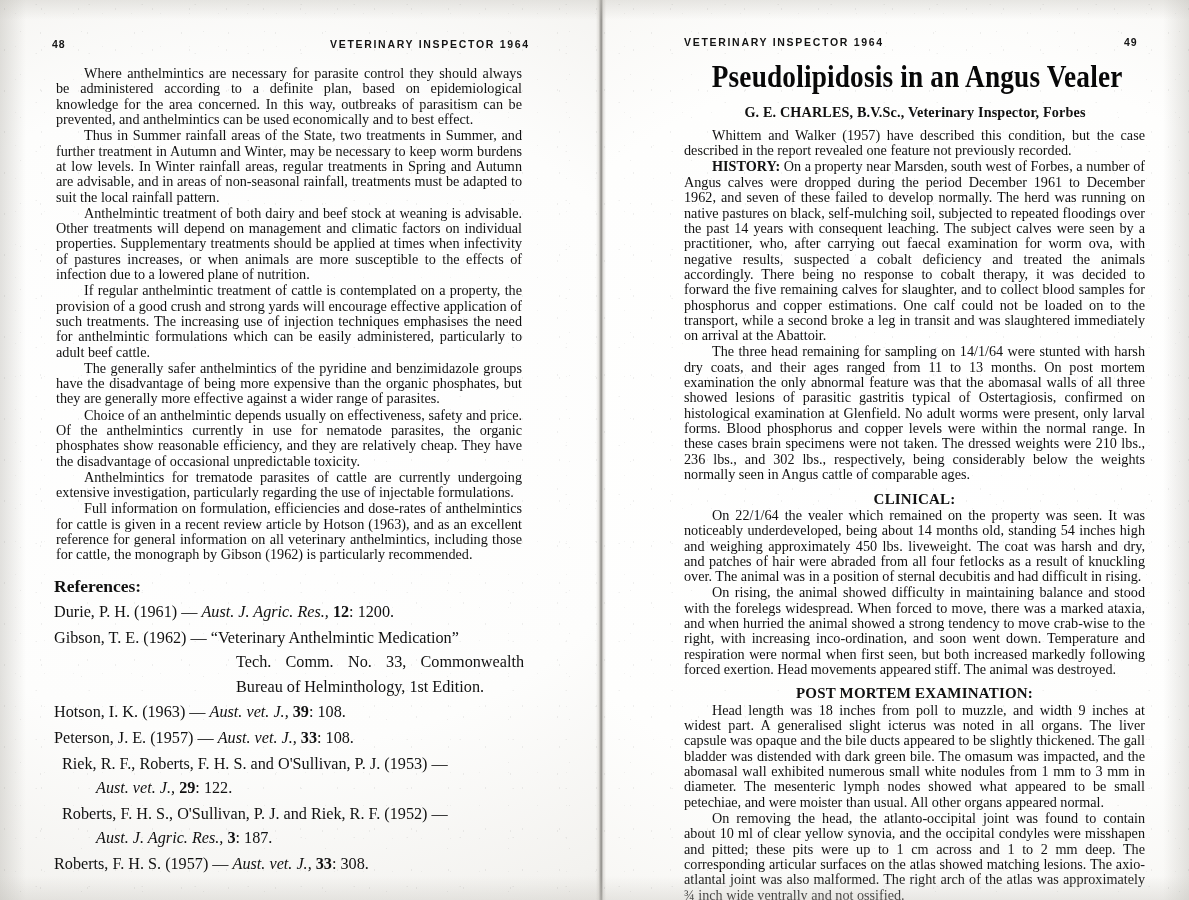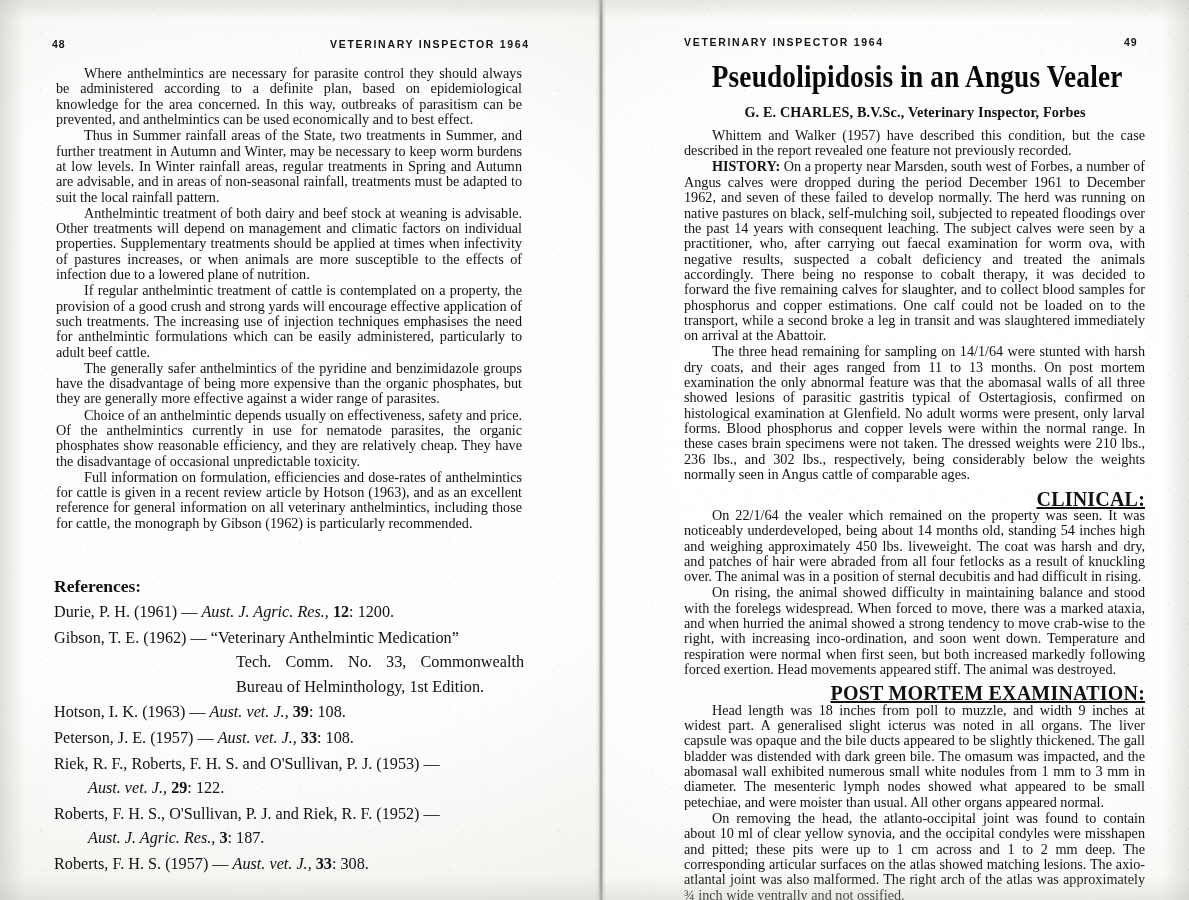--- a/index.html
+++ b/index.html
@@ -107,26 +107,25 @@
     margin: 0 0 0.8px 0;
     text-indent: 28px;
   }
 
   b, .bold { font-weight: bold; }
   i, .ital { font-style: italic; }
 
   
   .sechead {
     font-weight: bold;
-    font-size: 20px;
+    font-size: 15px;
     letter-spacing: 0.2px;
     margin: 9px 0 1px 0;
     text-indent: 0;
-    text-align: right;
-    text-decoration: underline;
+    text-align: center;
   }
 
   
   #article-title {
     position: absolute;
     left: 684px;
     top: 60px;
     width: 462px;
     text-align: center;
     font-family: "Liberation Serif", serif;
@@ -166,21 +165,21 @@
     width: 470px;
     font-size: 16.2px;
     line-height: 24.6px;
   }
   .ref {
     padding-left: 26px;
     text-indent: -26px;
     margin-bottom: 1px;
     text-align: left;
   }
-  .ref.deep { padding-left: 0; text-indent: 0; }
+  .ref.deep { padding-left: 0; text-indent: 0; margin-left: 8px; }
   .ref .cont {
     display: block;
     padding-left: 156px;
     text-indent: 0;
     text-align: justify;
   }
   .ref .cont.ital-indent {
     padding-left: 34px;
   }
 
@@ -213,20 +212,21 @@
   <div class="runhead" id="right-head">VETERINARY INSPECTOR 1964</div>
   <div class="folio" id="right-folio">49</div>
 
   <div class="col" id="left-col">
     <p>Where anthelmintics are necessary for parasite control they should always be administered according to a definite plan, based on epidemiological knowledge for the area concerned.  In this way, outbreaks of parasitism can be prevented, and anthelmintics can be used economically and to best effect.</p>
     <p>Thus in Summer rainfall areas of the State, two treatments in Summer, and further treatment in Autumn and Winter, may be necessary to keep worm burdens at low levels.  In Winter rainfall areas, regular treatments in Spring and Autumn are advisable, and in areas of non-seasonal rainfall, treatments must be adapted to suit the local rainfall pattern.</p>
     <p>Anthelmintic treatment of both dairy and beef stock at weaning is advisable.  Other treatments will depend on management and climatic factors on individual properties.  Supplementary treatments should be applied at times when infectivity of pastures increases, or when animals are more susceptible to the effects of infection due to a lowered plane of nutrition.</p>
     <p>If regular anthelmintic treatment of cattle is contemplated on a property, the provision of a good crush and strong yards will encourage effective application of such treatments.  The increasing use of injection techniques emphasises the need for anthelmintic formulations which can be easily administered, particularly to adult beef cattle.</p>
     <p>The generally safer anthelmintics of the pyridine and benzimidazole groups have the disadvantage of being more expensive than the organic phosphates, but they are generally more effective against a wider range of parasites.</p>
     <p>Choice of an anthelmintic depends usually on effectiveness, safety and price.  Of the anthelmintics currently in use for nematode parasites, the organic phosphates show reasonable efficiency, and they are relatively cheap.  They have the disadvantage of occasional unpredictable toxicity.</p>
+    <p>Anthelmintics for trematode parasites of cattle are currently undergoing extensive investigation, particularly regarding the use of injectable formulations.</p>
     <p>Full information on formulation, efficiencies and dose-rates of anthelmintics for cattle is given in a recent review article by Hotson (1963), and as an excellent reference for general information on all veterinary anthelmintics, including those for cattle, the monograph by Gibson (1962) is particularly recommended.</p>
   </div>
 
   <div id="references-heading">References:</div>
 
   <div id="reference-list">
 
     <div class="ref">
       <span>Durie, P. H. (1961) — </span><i>Aust. J. Agric. Res.,</i><b> 12</b><span>: 1200.</span>
     </div>

